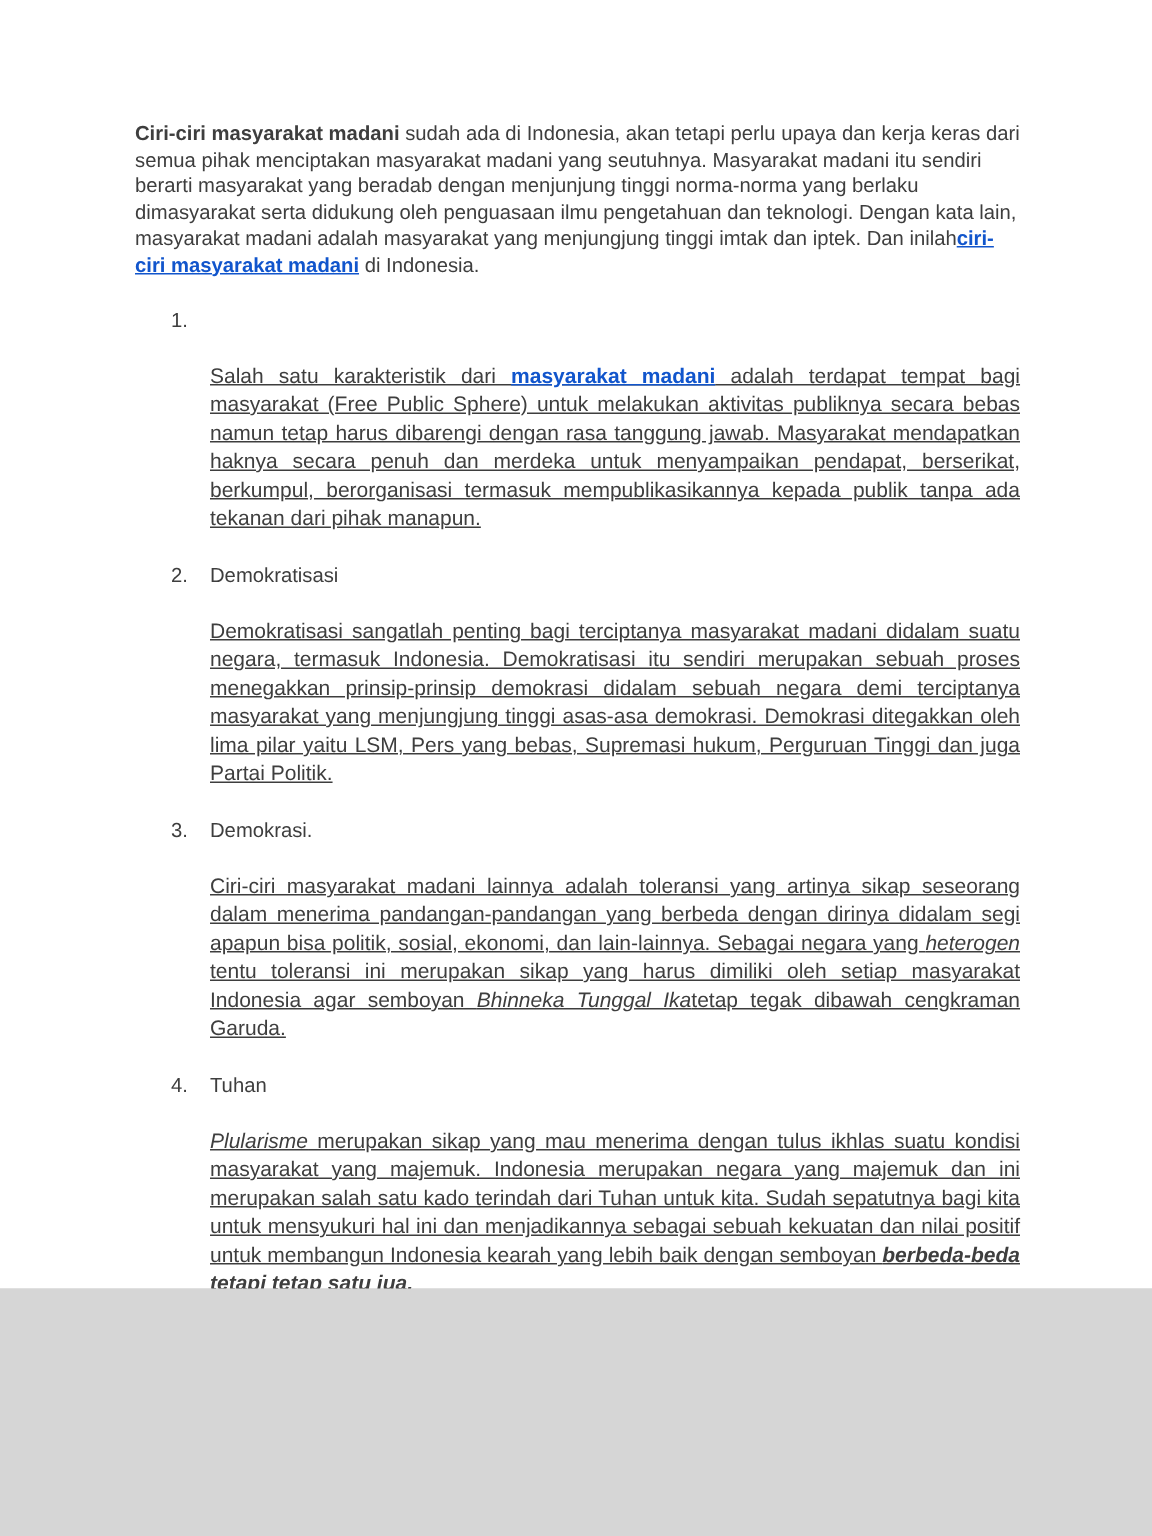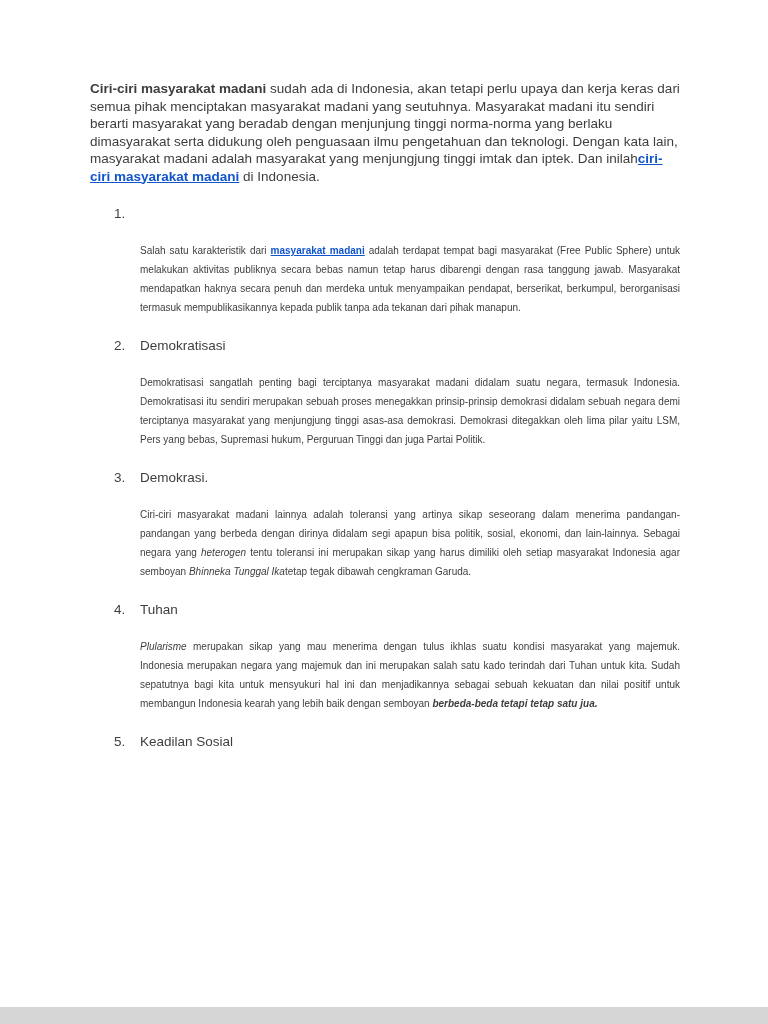--- a/index.html
+++ b/index.html
@@ -6,21 +6,21 @@
   html, body { width: 768px; }
   body {
     width: 768px;
     height: 1024px;
     overflow: hidden;
     background: var(--gap, #d6d6d6);
     font-family: "Liberation Sans", sans-serif;
   }
   .page {
     width: 768px;
-    height: 1007px;
+    height: 859px;
     background: #ffffff;
     padding: 80px 88px 0 90px;
     overflow: hidden;
   }
   .intro {
     font-size: 13.5px;
     line-height: 17.5px;
     color: var(--text, #3e3e3e);
     text-align: left;
   }
@@ -28,24 +28,25 @@
   .item-head {
     display: flex;
     font-size: 13.5px;
     line-height: 18px;
     color: var(--text, #3e3e3e);
     padding-left: 24px;
   }
   .num { flex: 0 0 26px; width: 26px; }
   .item-body {
     margin: 18px 0 0 50px;
-    font-size: 10px;
+    font-size: 14px;
     line-height: 19px;
     color: var(--text, #3e3e3e);
     text-align: justify;
+    text-decoration: underline;
   }
   .b { font-weight: bold; }
   .i { font-style: italic; }
   a.link {
     color: var(--link, #1155cc);
     font-weight: bold;
     text-decoration: underline;
     cursor: pointer;
   }
   .page-gap {

